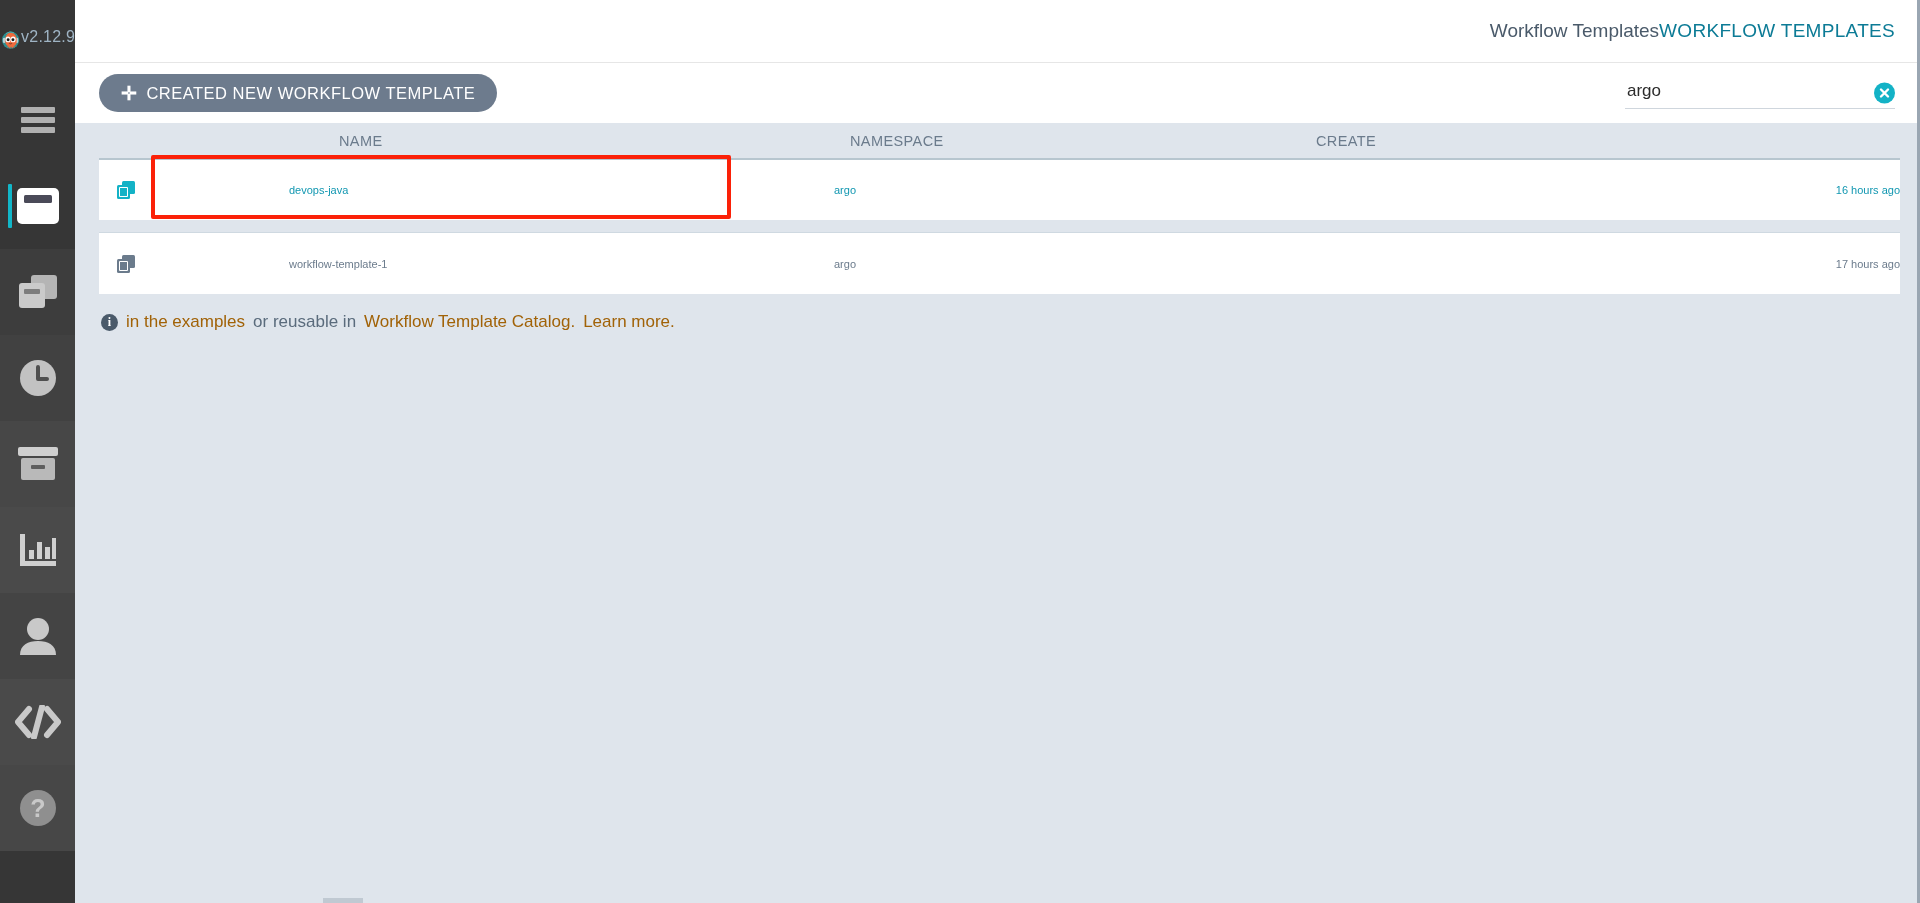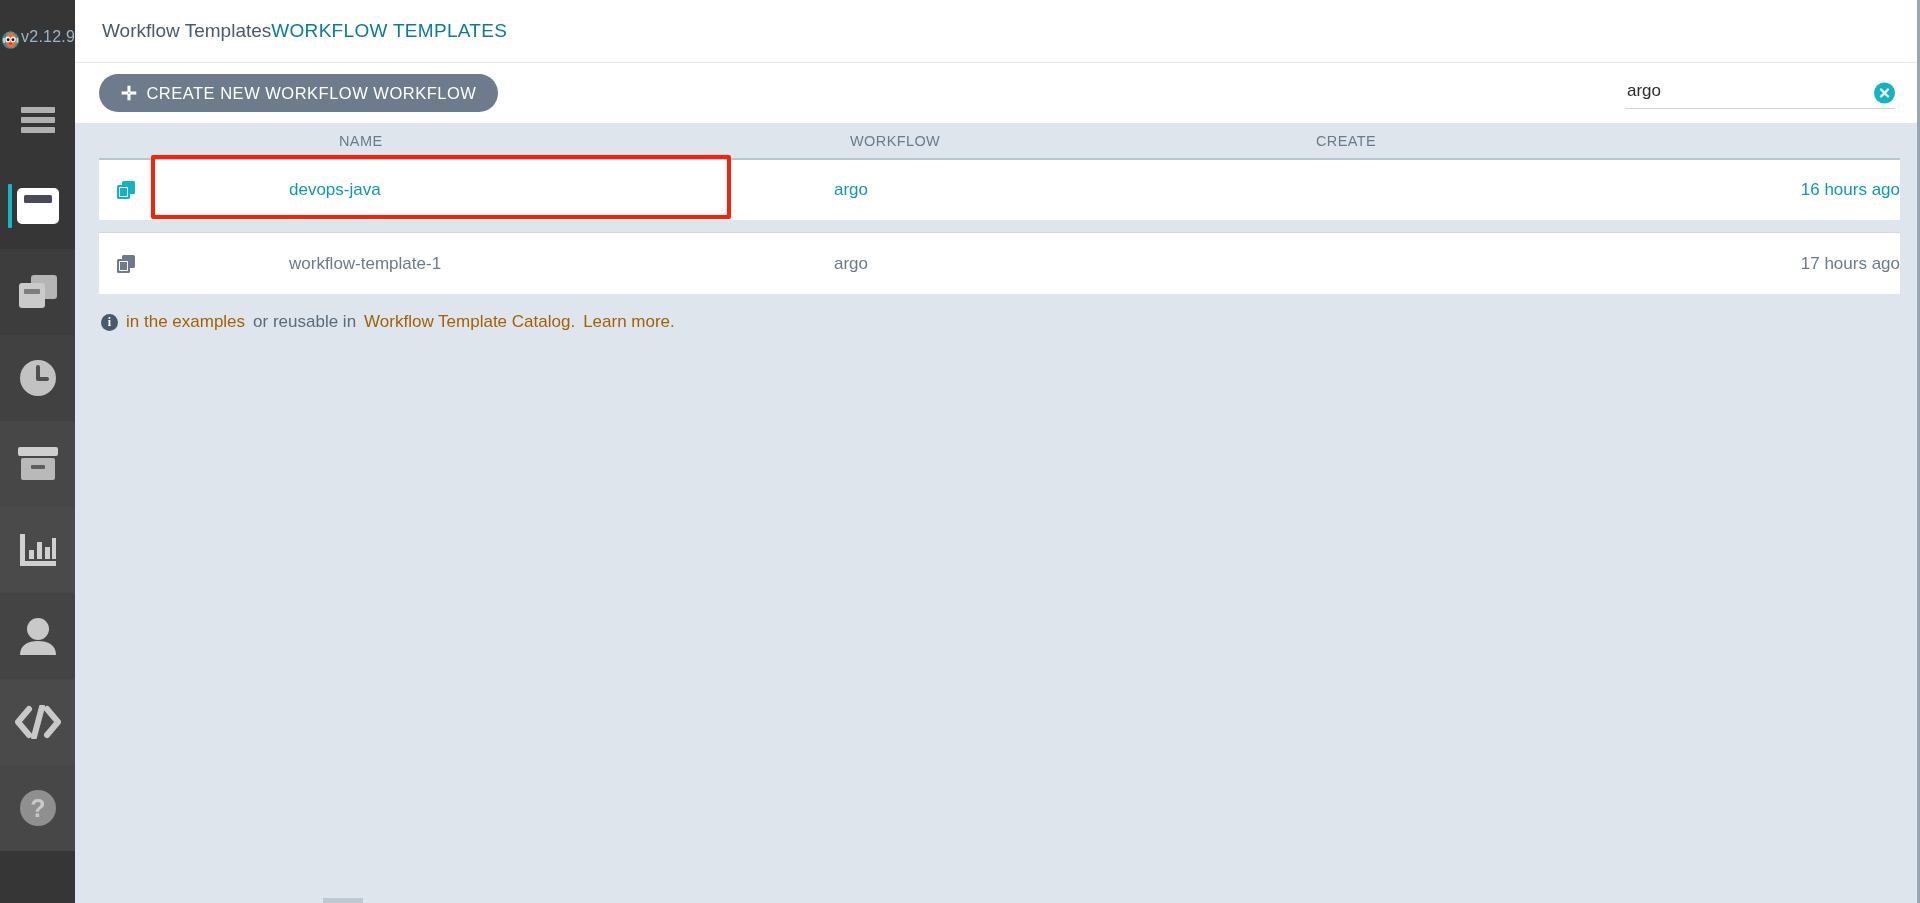--- a/index.html
+++ b/index.html
@@ -50,21 +50,21 @@
   
   .main {
     flex: 1 1 auto; height: 903px;
     display: flex; flex-direction: column;
     background: #dfe5ec;
     position: relative;
   }
   .topbar {
     height: 63px; background: #ffffff;
     border-bottom: 1px solid #e6e6e6;
-    display: flex; align-items: center; justify-content: flex-start;
+    display: flex; align-items: center; justify-content: flex-end;
     padding: 0 25px 0 27px;
     flex: 0 0 63px;
   }
   .topbar-title {
     font-size: 19px; color: #4a5a6a; font-weight: 400;
   }
   .topbar-right {
     font-size: 19px; color: #0c7b96; letter-spacing: .3px;
   }
 
@@ -118,21 +118,21 @@
   .row {
     display: flex; align-items: center;
     background: #ffffff; height: 62px;
     margin: 0 20px 0 24px;
     border-top: 1px solid #cfd9e1;
     position: relative;
   }
   .row.first { border-top: 2px solid #b7c6cf; }
   .row-gap { height: 12px; background: #dfe5ec; }
 
-  .row .cell { font-size: 17px; }
+  .row .cell { font-size: 11px; }
   .row .cell.name-cell {
     flex: 0 0 735px; display: flex; align-items: center;
   }
   .row .icon-slot {
     width: 48px; display: flex; align-items: center; justify-content: center;
     padding-left: 6px;
   }
   .row .name-text { padding-left: 142px; }
   .row .cell.ns-cell { flex: 0 0 450px; }
   .row .cell.created-cell { flex: 1 1 auto; text-align: right; }
@@ -278,38 +278,38 @@
   <div class="main">
 
     <div class="topbar">
       <div class="topbar-title">Workflow Templates</div>
       <div class="topbar-right">WORKFLOW TEMPLATES</div>
     </div>
 
     <div class="toolbar">
       <button class="btn-create">
         <span class="plus">✛</span>
-        <span>CREATE NEW WORKFLOW WORKFLOW</span>
+        <span>CREATED NEW WORKFLOW TEMPLATE</span>
       </button>
 
       <div class="search-wrap">
         <input class="search-input" type="text" value="argo" style="">
         <button class="search-clear">
           <svg width="13" height="13" viewBox="0 0 13 13">
             <path d="M3 3 L10 10 M10 3 L3 10" stroke="#ffffff" stroke-width="2.4" stroke-linecap="round"></path>
           </svg>
         </button>
       </div>
     </div>
 
     <div class="content">
 
       <div class="tbl-head">
         <div class="col-name">NAME</div>
-        <div class="col-ns">WORKFLOW</div>
+        <div class="col-ns">NAMESPACE</div>
         <div class="col-created">CREATE</div>
       </div>
 
       <div class="row first hovered">
         <div class="cell name-cell">
           <span class="icon-slot">
             <svg width="20" height="20" viewBox="0 0 20 20">
               <rect x="6" y="1" width="13" height="13" rx="1.5" fill="#13b2c6"></rect>
               <rect x="1" y="5" width="13" height="14" rx="1.5" fill="#13b2c6"></rect>
               <rect x="3" y="7" width="9" height="10" rx="1" fill="#ffffff"></rect>

